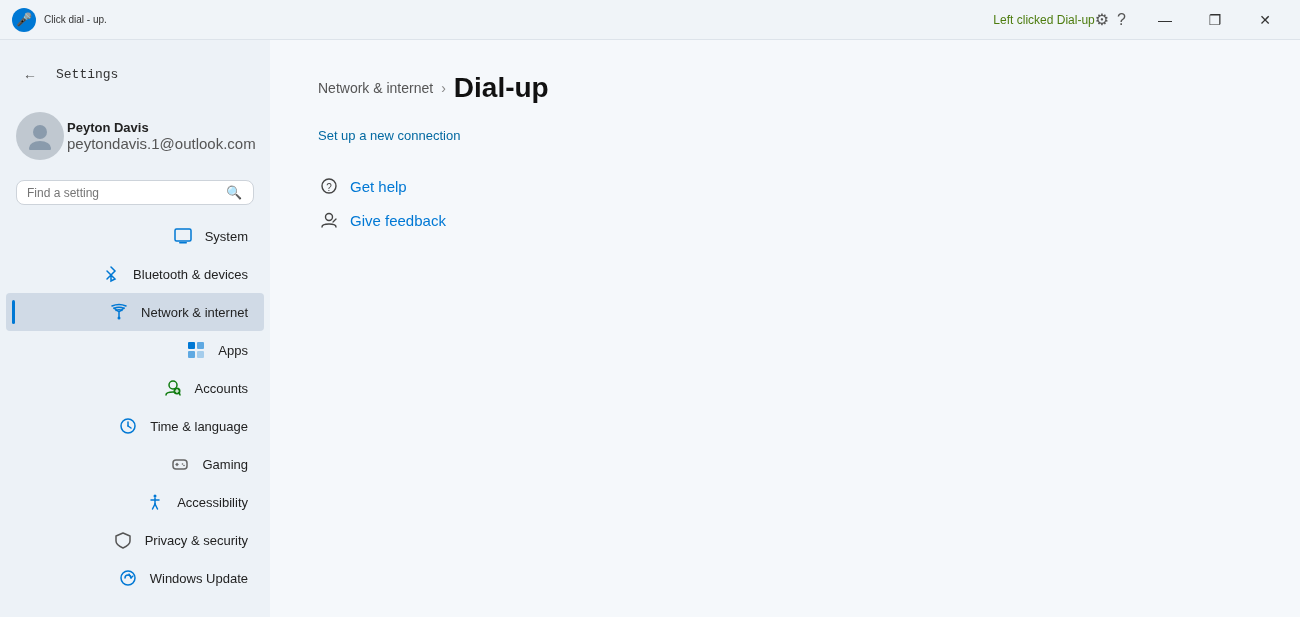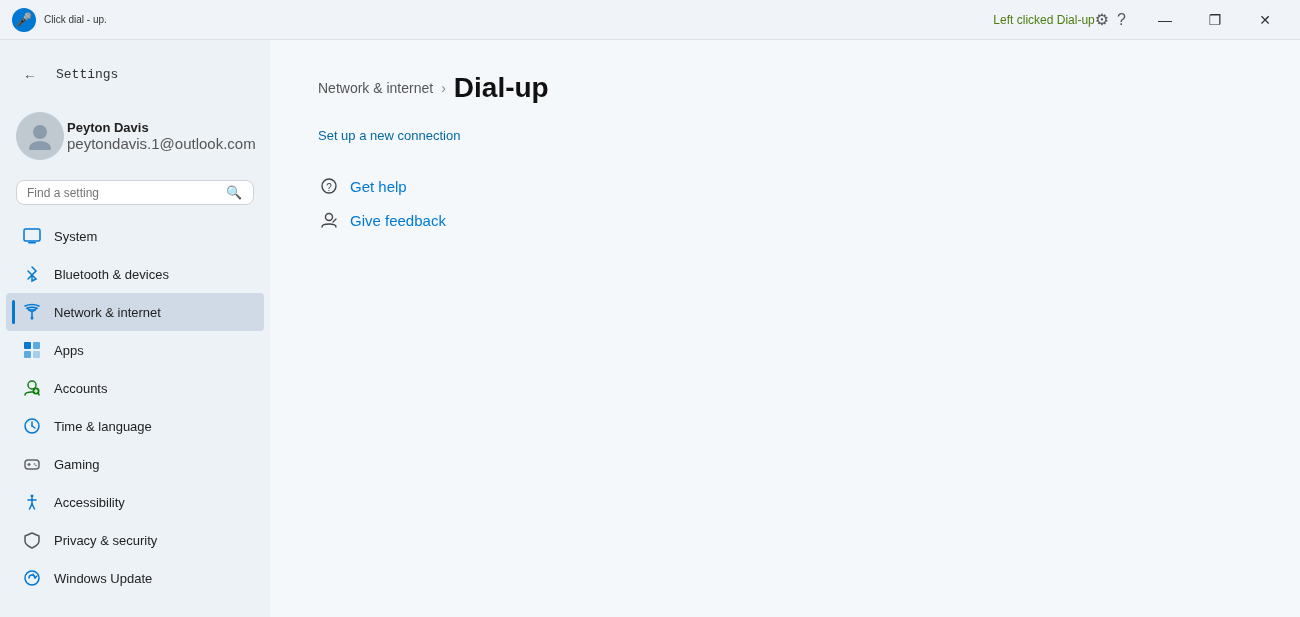--- a/index.html
+++ b/index.html
@@ -190,20 +190,21 @@
     .nav-item {
       display: flex;
       align-items: center;
       gap: 12px;
       padding: 9px 16px;
       cursor: pointer;
       border-radius: 4px;
       margin: 0 6px;
       font-size: 13px;
       color: #222;
+      justify-content: flex-end;
     }
     .nav-item.active {
       background: #d0dae6;
       font-weight: 500;
     }
     .nav-item.active::before {
       content: '';
       position: absolute;
       left: 6px;
       width: 3px;

